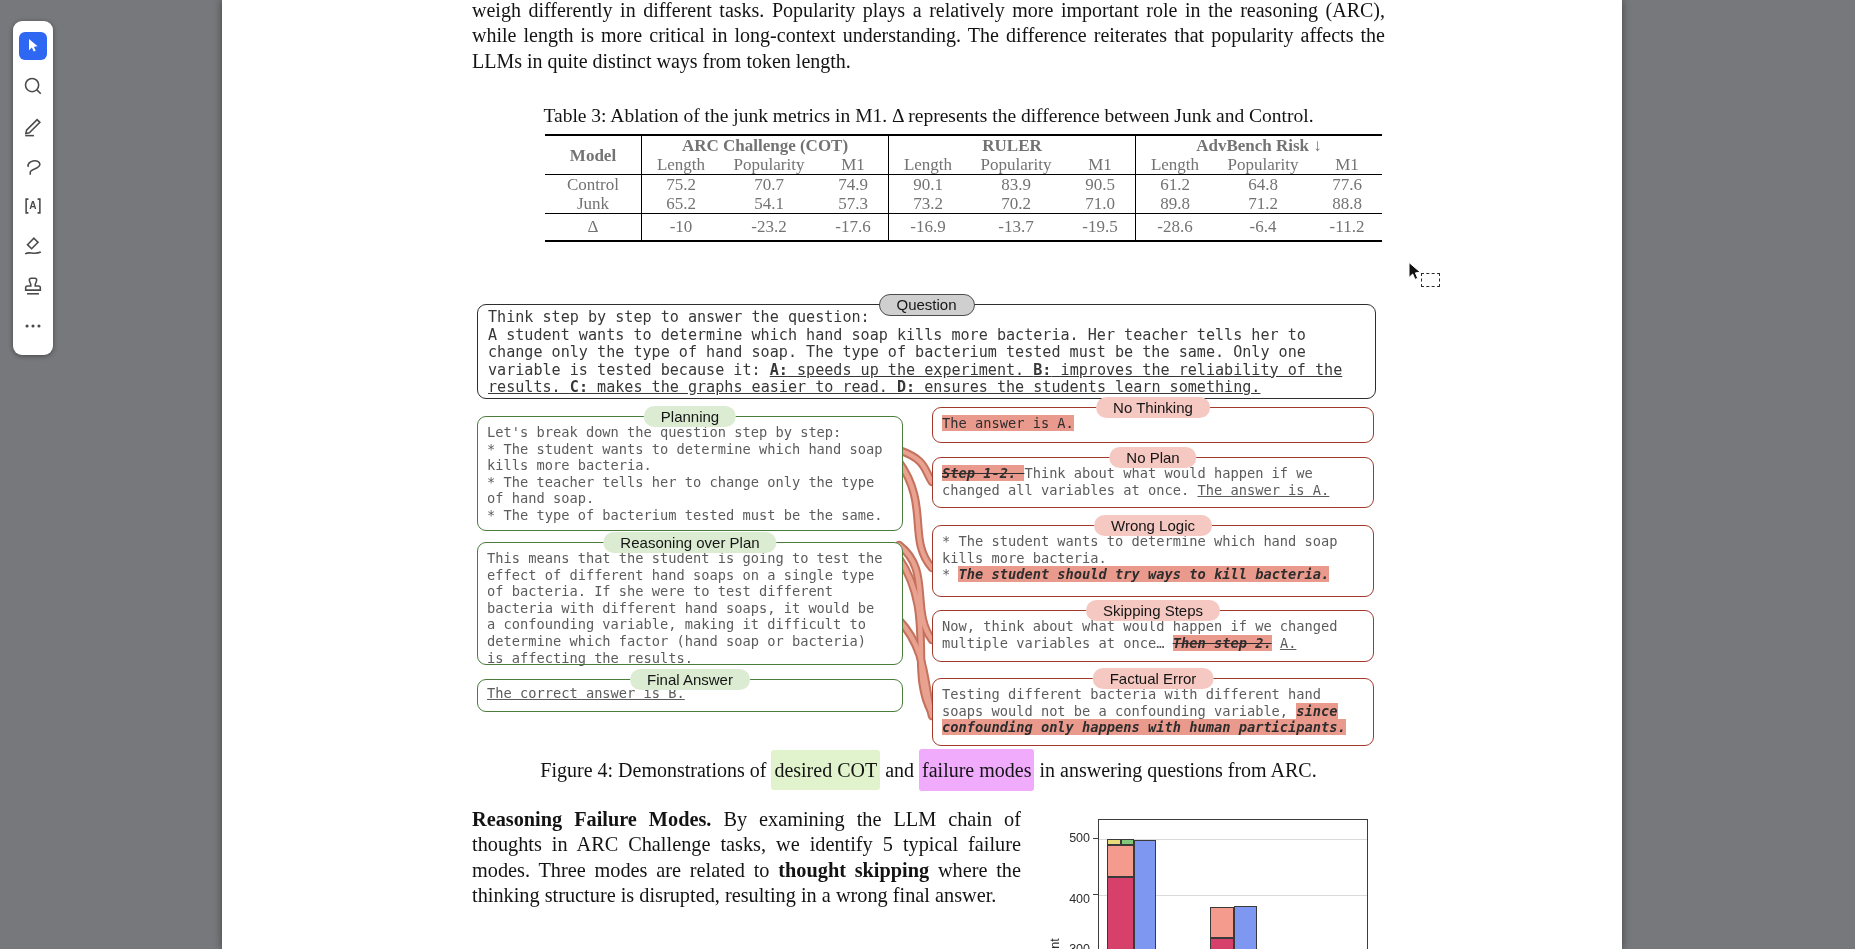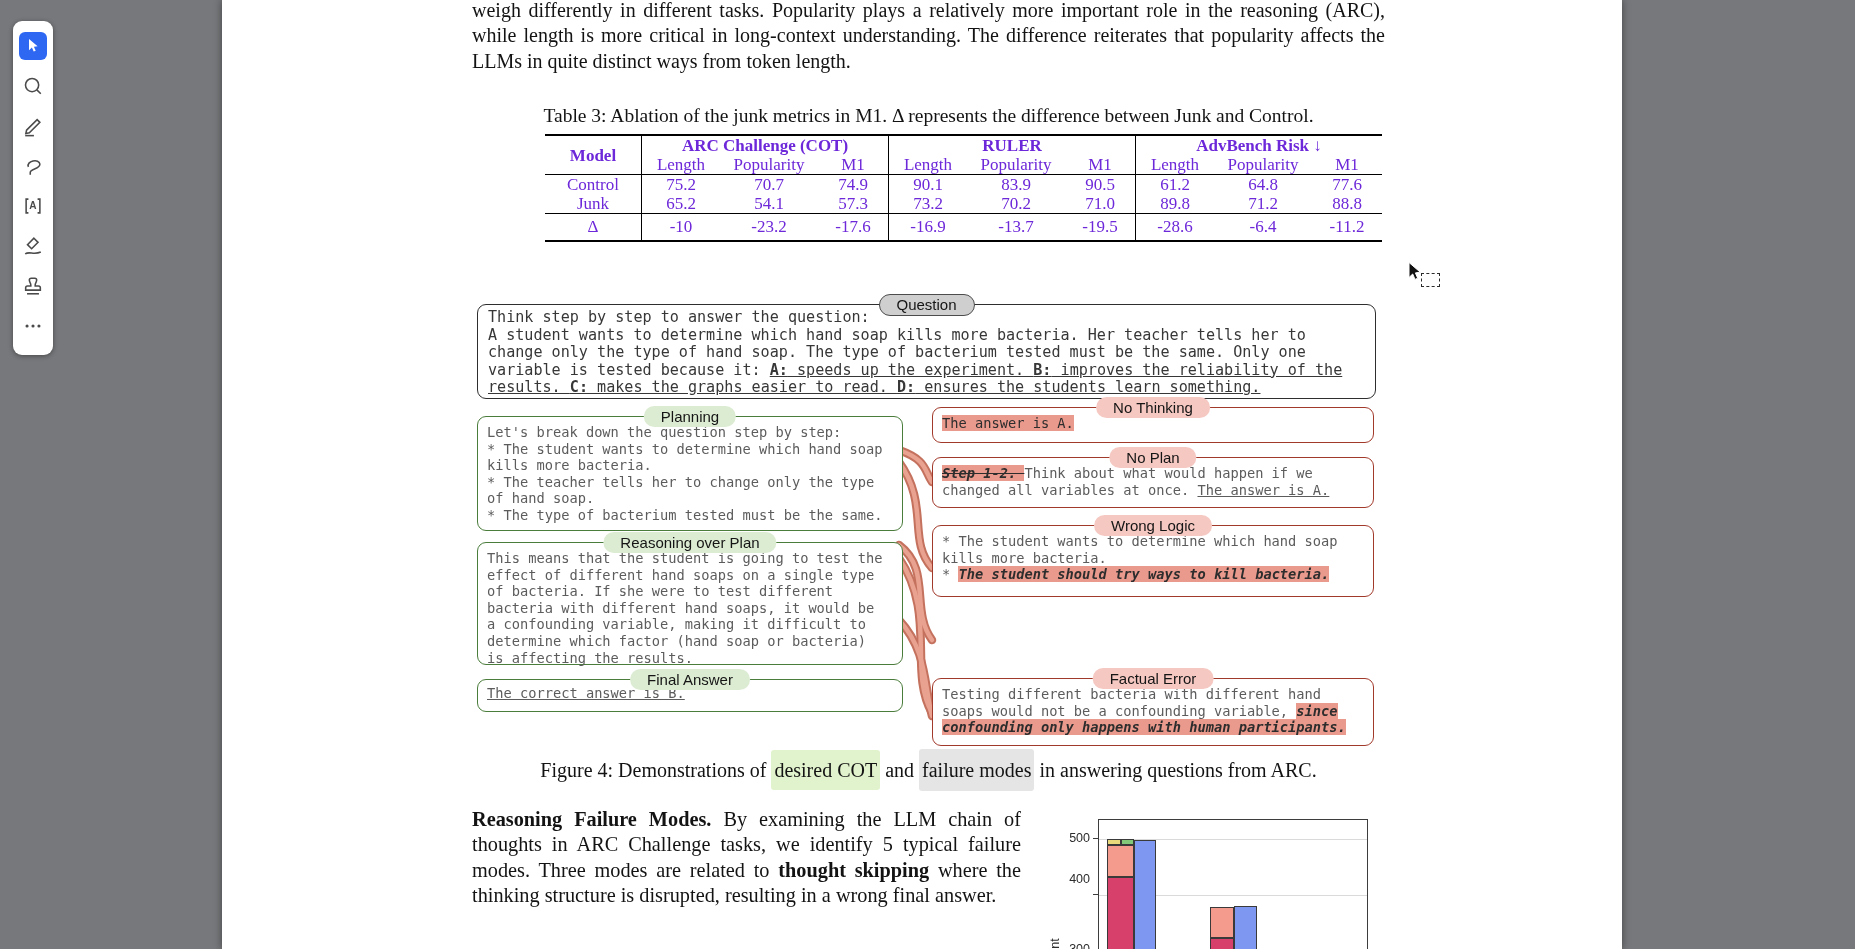--- a/index.html
+++ b/index.html
@@ -6,21 +6,21 @@
             font-family:"Liberation Serif",serif;}
   
   .page{position:absolute;left:222px;top:0;width:1400px;height:949px;background:#ffffff;
         box-shadow:0 0 8px rgba(0,0,0,.45);overflow:hidden;}
   .serif{color:#131313;}
   .top-para{position:absolute;left:250px;top:-2px;width:913px;font-size:20px;line-height:25.4px;
             text-align:justify;}
   .t3-caption{position:absolute;left:250px;top:105px;width:913px;text-align:center;font-size:19.5px;
               white-space:nowrap;}
   
-  .t3{position:absolute;left:323px;top:134px;border-collapse:collapse;font-size:17px;color:#6d28d9;}
+  .t3{position:absolute;left:323px;top:134px;border-collapse:collapse;font-size:17px;color:#737373;}
   .t3 th,.t3 td{padding:0 4px;text-align:center;font-weight:normal;height:19px;line-height:19px;}
   .t3 thead tr:first-child th{border-top:2.2px solid #000;font-weight:bold;}
   .t3 .ghead{font-weight:bold;}
   .t3 thead tr.sub th{border-bottom:1.3px solid #000;}
   .t3 th.model{font-weight:bold;width:88px;border-bottom:1.3px solid #000;}
   .t3 .vb{border-left:1.3px solid #000;margin-top:9px;}
   .t3 .w-l{width:70px}.t3 .w-p{width:90px}.t3 .w-m{width:62px}
   .t3 tr.junk td{border-bottom:1.3px solid #000;}
   .t3 tr.delta td{border-bottom:2.2px solid #000;height:26px;line-height:26px;}
   
@@ -46,21 +46,21 @@
   #box-wronglogic{left:710px;top:525px;width:440px;height:70px;}
   #box-skipping{left:710px;top:610px;width:440px;height:50px;}
   #box-factual{left:710px;top:678px;width:440px;height:66px;}
   .cbox .mono{font-size:13.7px;line-height:16.6px;padding:7px 9px 0 9px;}
   #box-final .mono{padding-top:5px;}
   
   .sb{font-weight:bold}.si{font-style:italic}.su{text-decoration:underline}
   .ss{text-decoration:line-through}
   .shl{background:#ea9a8d}
   .shlg{background:#e1f3cc;padding:9px 3px;border-radius:3px;}
-  .shlp{background:#e5e5e5;padding:10px 3px;border-radius:3px;}
+  .shlp{background:#f0abfc;padding:10px 3px;border-radius:3px;}
   .cbox .shl{color:#2d2d2d;}
   
   .connectors{position:absolute;left:660px;top:430px;width:62px;height:320px;}
   
   .fig-caption{position:absolute;left:250px;top:759px;width:913px;text-align:center;font-size:20px;
                white-space:nowrap;}
   .bottom-para{position:absolute;left:250px;top:807px;width:549px;font-size:20.3px;line-height:25.3px;
                text-align:justify;}
   
   .chart{position:absolute;left:800px;top:819px;width:348px;height:135px;
@@ -283,20 +283,25 @@
     <div class="pill pink">No Plan</div>
     <div class="mono"><span class="sb si ss shl">Step 1-2. </span><span>Think about what would happen if we
 changed all variables at once. </span><span class="su">The answer is A.</span></div>
   </div>
   <div class="cbox rbox" id="box-wronglogic">
     <div class="pill pink">Wrong Logic</div>
     <div class="mono"><span>* The student wants to determine which hand soap
 kills more bacteria.
 * </span><span class="sb si shl">The student should try ways to kill bacteria.</span></div>
   </div>
+  <div class="cbox rbox" id="box-skipping">
+    <div class="pill pink">Skipping Steps</div>
+    <div class="mono"><span>Now, think about what would happen if we changed
+multiple variables at once… </span><span class="sb si ss shl">Then step 2.</span><span> </span><span class="su">A.</span></div>
+  </div>
   <div class="cbox rbox" id="box-factual">
     <div class="pill pink">Factual Error</div>
     <div class="mono"><span>Testing different bacteria with different hand
 soaps would not be a confounding variable, </span><span class="sb si shl">since
 confounding only happens with human participants.</span></div>
   </div>
 
   <div class="fig-caption serif"><span>Figure 4: Demonstrations of </span><span class="shlg">desired COT</span><span> and </span><span class="shlp">failure modes</span><span> in answering questions from ARC.</span></div>
 
   <div class="bottom-para serif"><span class="sb">Reasoning Failure Modes.</span><span> By examining the LLM chain of thoughts in ARC Challenge tasks, we identify 5 typical failure modes. Three modes are related to </span><span class="sb">thought skipping</span><span> where the thinking structure is disrupted, resulting in a wrong final answer.</span></div>
@@ -310,21 +315,21 @@
         <div class="barseg" style="left: 8px; width: 13.5px; top: 19px; height: 6.105px; background: rgb(233, 218, 124);"></div>
         <div class="barseg" style="left: 21.5px; width: 13.5px; top: 19px; height: 6.105px; background: rgb(130, 200, 120);"></div>
         <div class="barseg" style="left: 35px; width: 22px; top: 20.11px; height: 121.89px; background: rgb(126, 151, 240);"></div>
         <div class="barseg" style="left: 111px; width: 24px; top: 117.79px; height: 24.21px; background: rgb(214, 64, 106);"></div>
         <div class="barseg" style="left: 111px; width: 24px; top: 86.71px; height: 31.08px; background: rgb(244, 155, 142);"></div>
         <div class="barseg" style="left: 135px; width: 23px; top: 86.155px; height: 55.845px; background: rgb(126, 151, 240);"></div>
       </div>
     <div class="ylabel">Count</div>
   <div class="ytick" style="top: 11.5px;">500</div>
       <div class="ytickmark" style="top: 19px;"></div>
-      <div class="ytick" style="top: 53px;">400</div>
+      <div class="ytick" style="top: 73px;">400</div>
       <div class="ytickmark" style="top: 74.5px;"></div>
       <div class="ytick" style="top: 122.5px;">300</div>
     </div>
 
 </div>
 
 <div class="cursor">
   <svg width="15" height="21" viewBox="0 0 15 21">
     <path d="M1 0.5 L1 15.5 L4.7 12 L7 17.4 L9.7 16.2 L7.4 10.9 L12.3 10.2 Z" fill="#111" stroke="#fff" stroke-width="1"></path>
   </svg>

